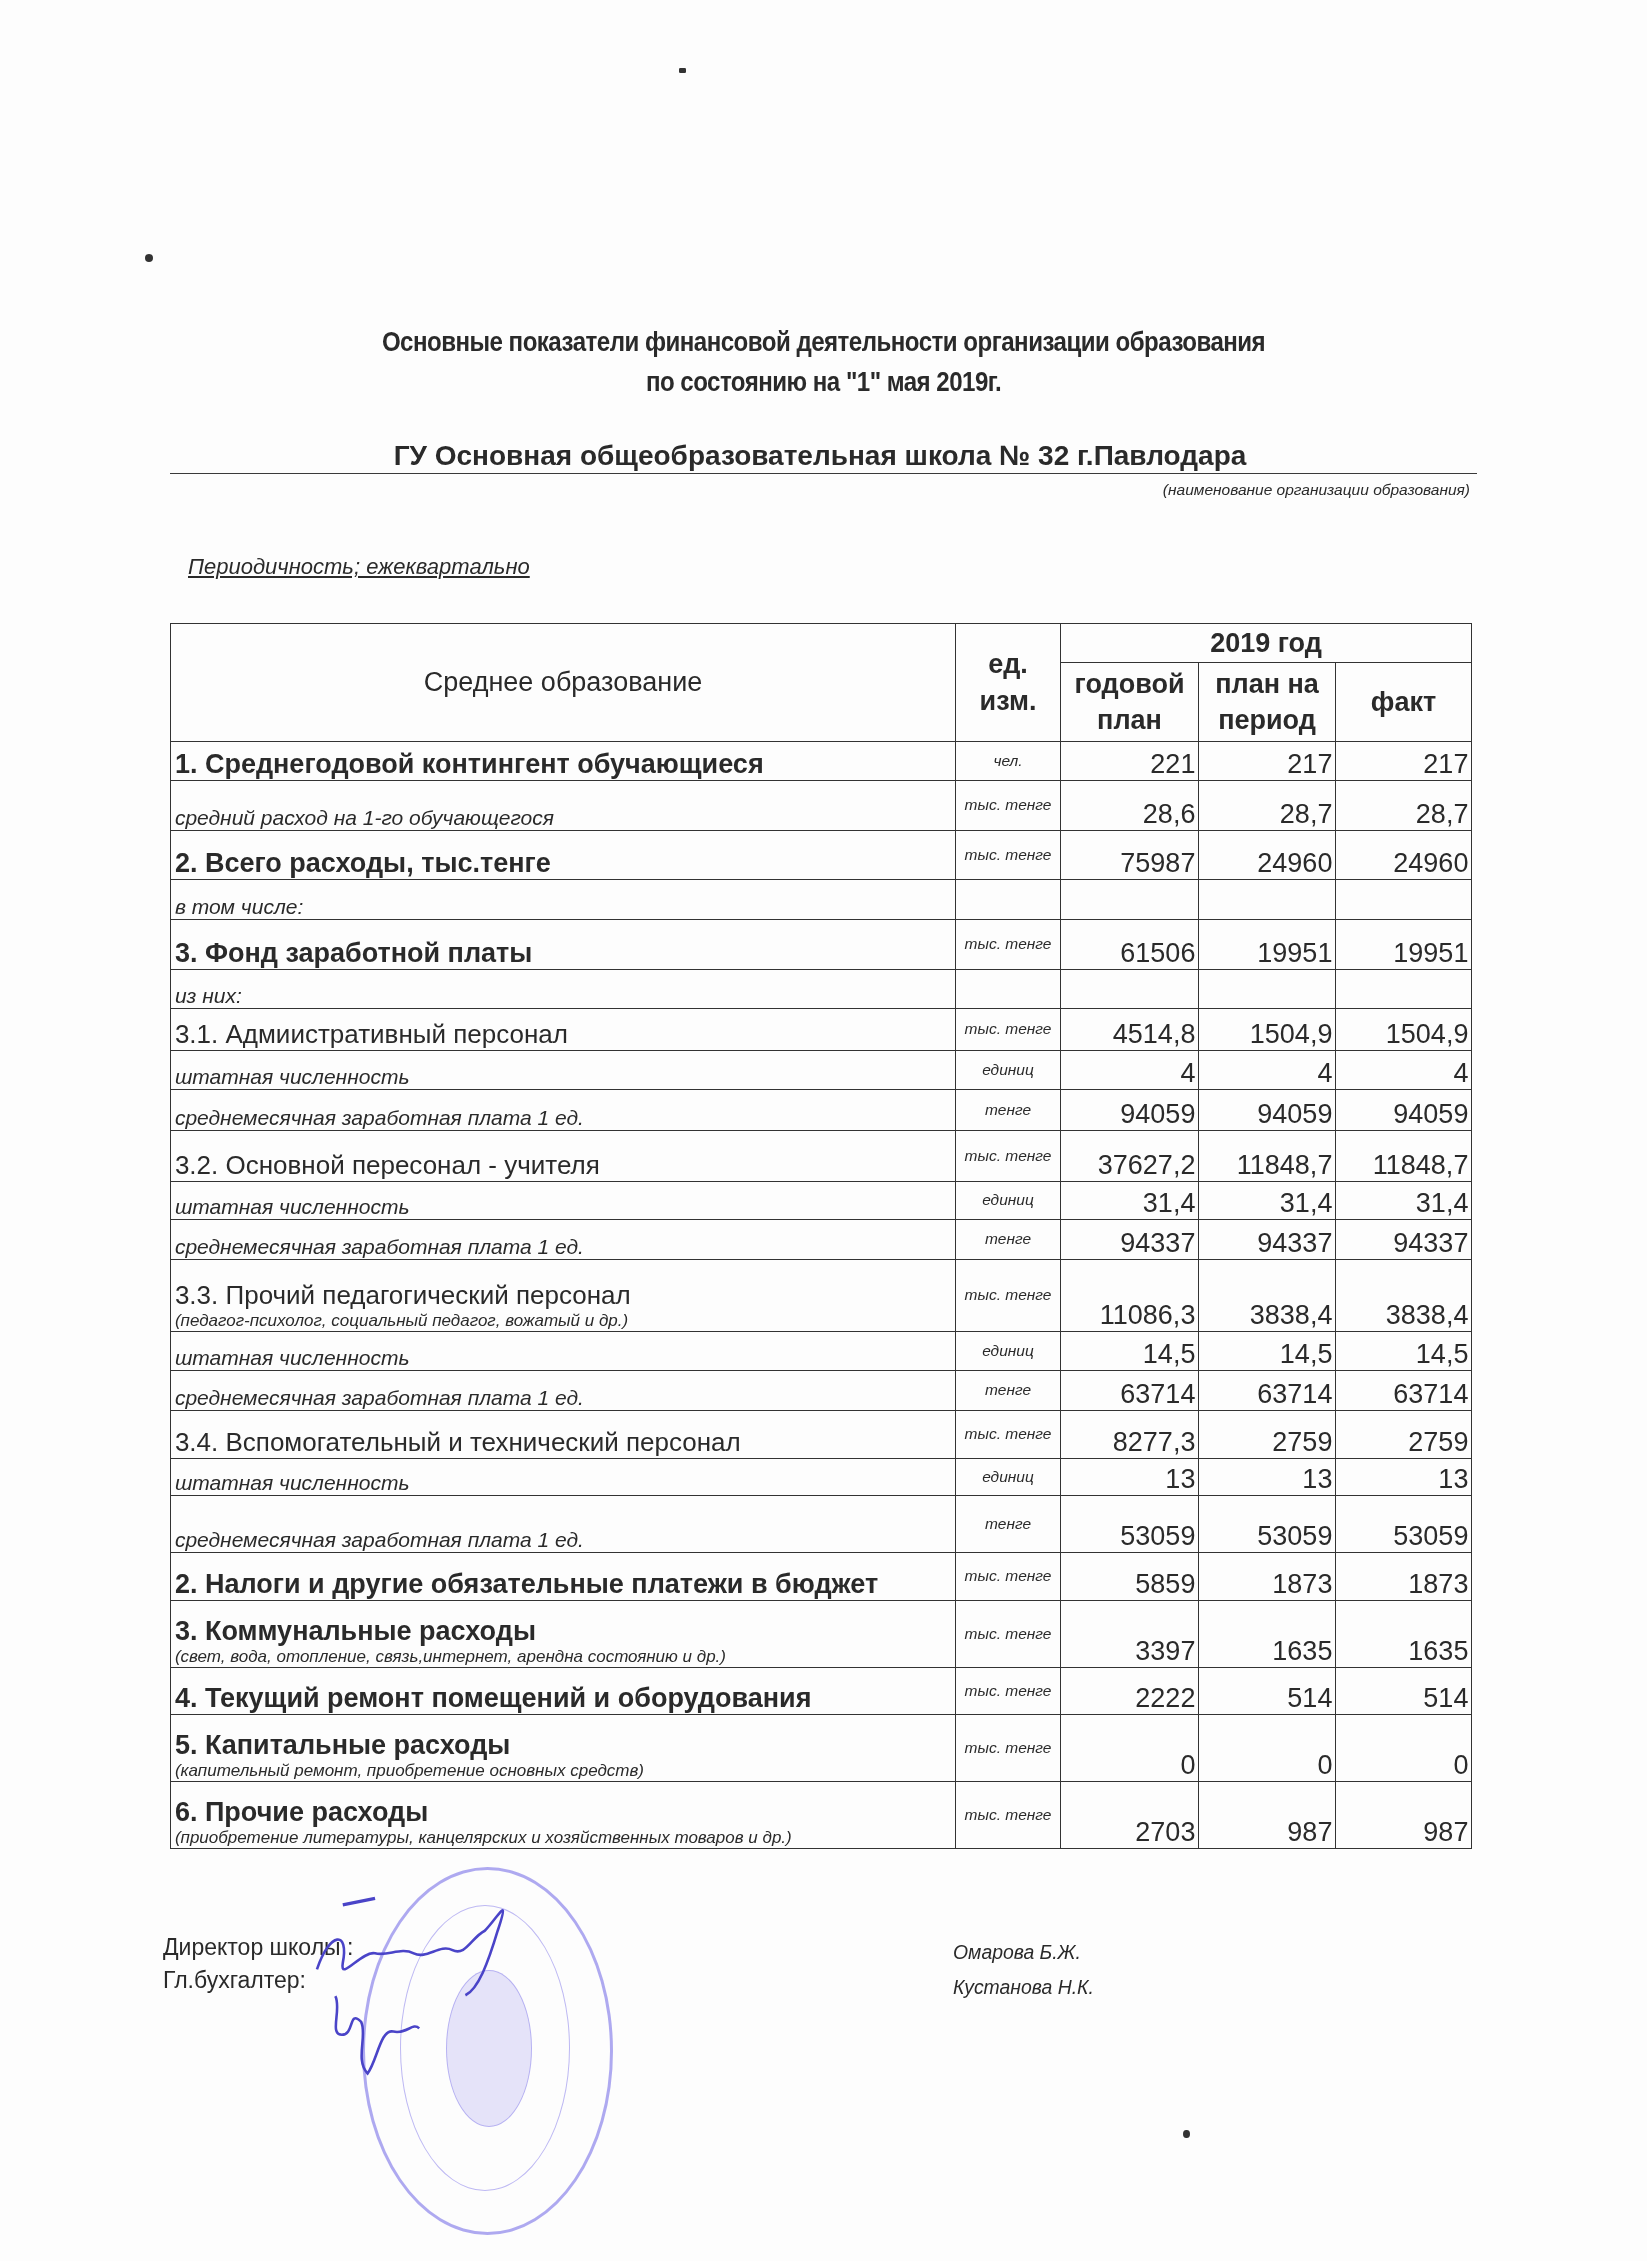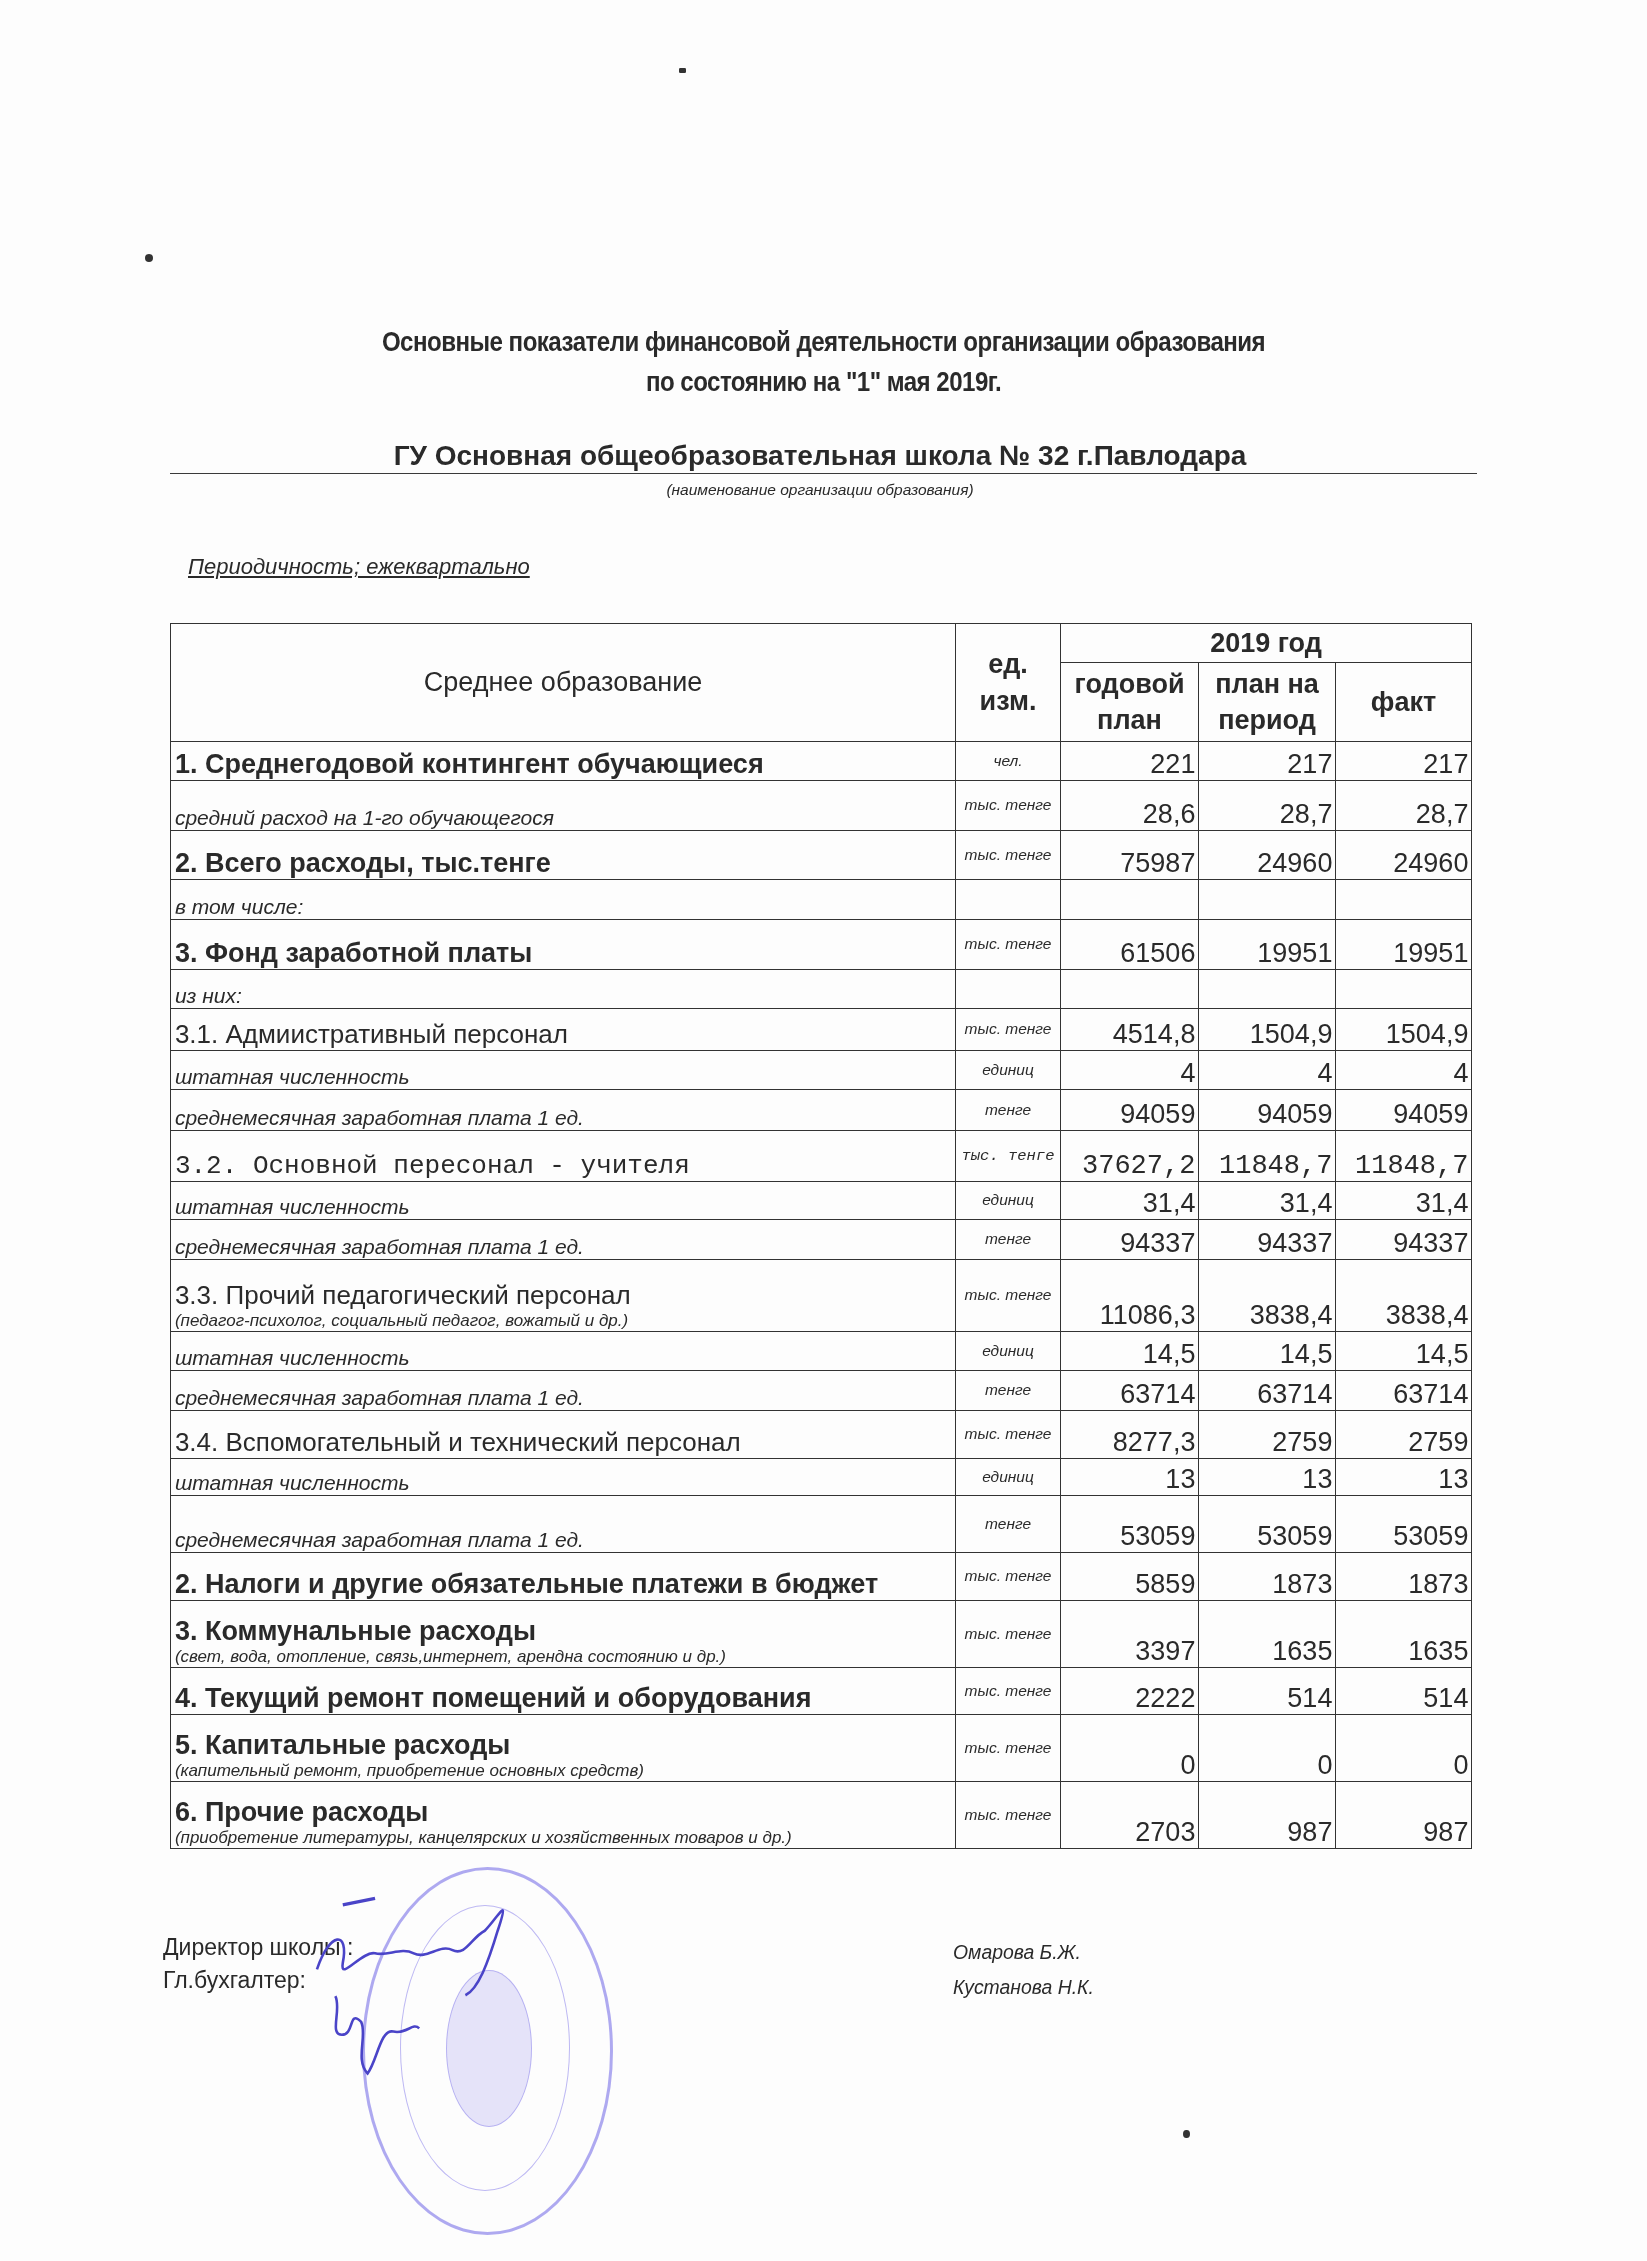--- a/index.html
+++ b/index.html
@@ -2,21 +2,21 @@
 <html style="font-size:10.3px"><head>
 <meta charset="utf-8">
 <style>
   html, body { margin:0; padding:0; }
   body { width:1647px; height:2261px; background:#fdfdfd; position:relative; overflow:hidden;
          font-family:"Liberation Sans", sans-serif; color:#2a2a2a; }
   .abs { position:absolute; }
   .title { left:0; width:1647px; text-align:center; font-weight:bold; font-size:28px; letter-spacing:-0.6px; transform:scaleX(0.86); transform-origin:center; }
   .org { left:170px; width:1300px; text-align:center; font-weight:bold; font-size:28px; top:440px; }
   .org-line { left:170px; width:1307px; top:473px; height:0; border-top:1.9px solid #3a3a3a; }
-  .org-sub { left:170px; width:1300px; text-align:center; top:481px; font-style:italic; font-size:15.5px; }
+  .org-sub { left:170px; width:1300px; text-align:right; top:481px; font-style:italic; font-size:15.5px; }
   .period { left:188px; top:554px; font-style:italic; font-size:22px; text-decoration:underline; }
   table { position:absolute; left:170px; top:623px; border-collapse:collapse; table-layout:fixed; width:1300px; }
   td, th { border:1.6px solid #333; padding:0 3.9px; vertical-align:bottom; }
   th { font-weight:bold; font-size:27px; text-align:center; vertical-align:middle; line-height:1.35; }
   .lbl { font-size:26px; }
   .lbl.b { font-weight:bold; font-size:27px; }
   .lbl.i { font-style:italic; font-size:21px; }
   .lbl .sub { display:block; font-style:italic; font-weight:normal; font-size:17px; }
   .lbl .main { display:block; }
   .unit { text-align:center; font-style:italic; font-size:15.5px; line-height:1.45; vertical-align:middle; }
@@ -132,21 +132,21 @@
       </tr>
       <tr style="height: 41px;">
         <td class="lbl i">
           <span class="main">среднемесячная заработная плата 1 ед.</span>
         </td>
         <td class="unit">тенге</td>
         <td class="num">94059</td>
         <td class="num">94059</td>
         <td class="num">94059</td>
       </tr>
-      <tr style="height: 51px; font-family: Liberation Mono, monospace;">
+      <tr style="height: 51px;">
         <td class="lbl">
           <span class="main">3.2. Основной пересонал - учителя</span>
         </td>
         <td class="unit">тыс. тенге</td>
         <td class="num">37627,2</td>
         <td class="num">11848,7</td>
         <td class="num">11848,7</td>
       </tr>
       <tr style="height: 38px;">
         <td class="lbl i">

